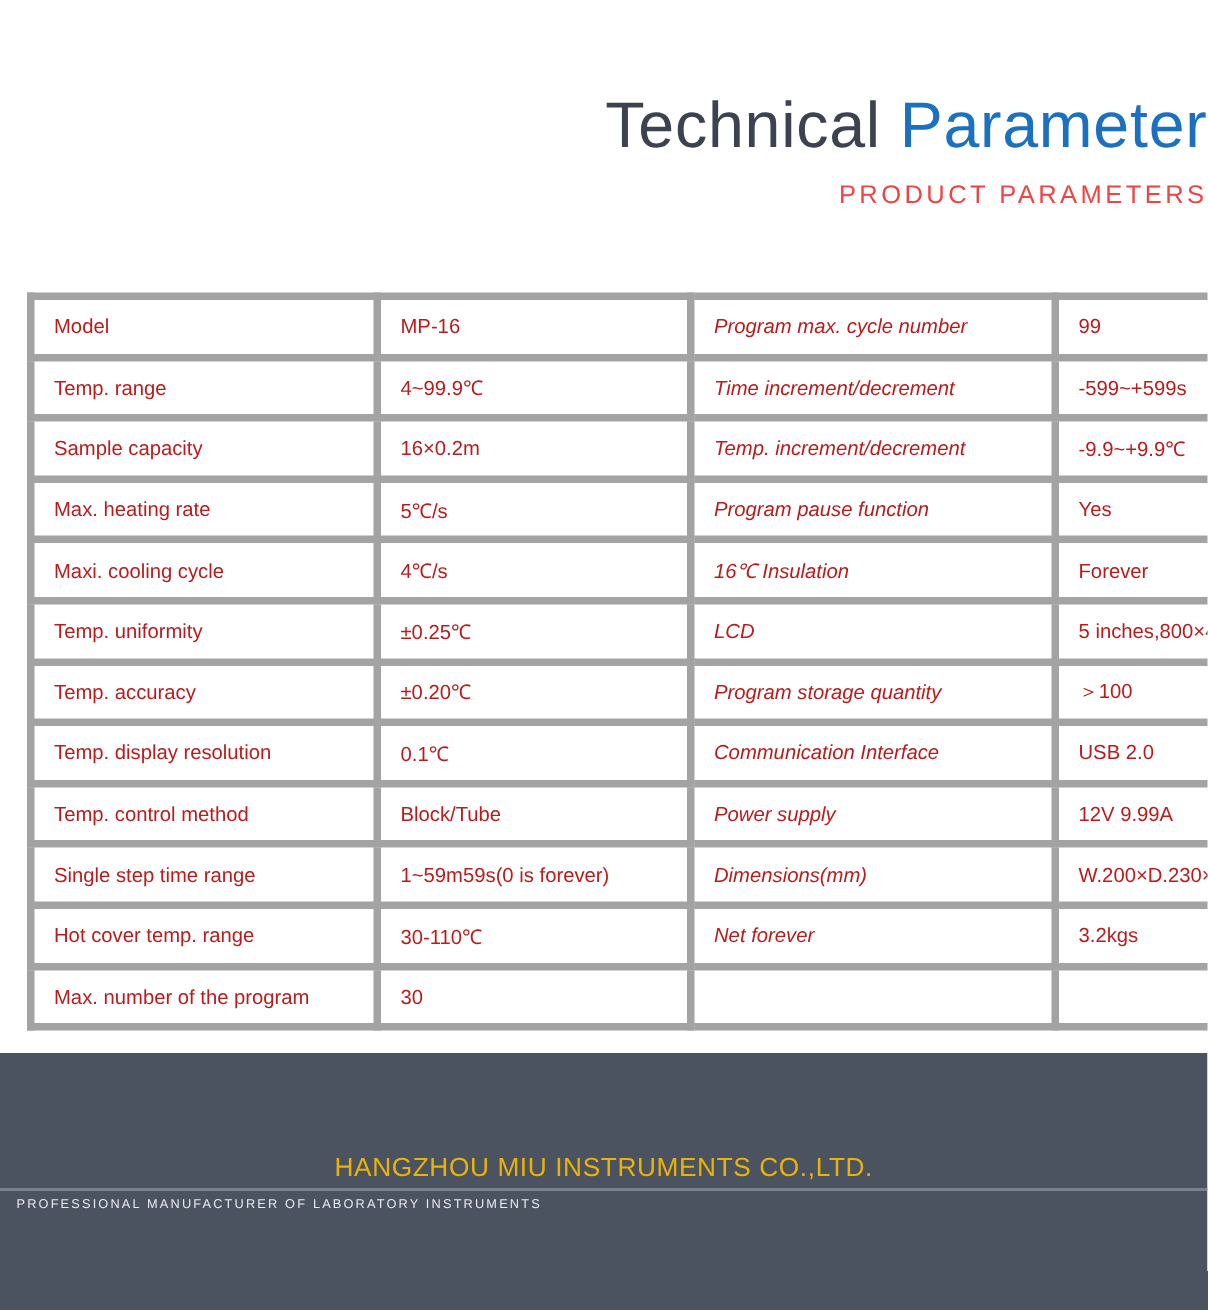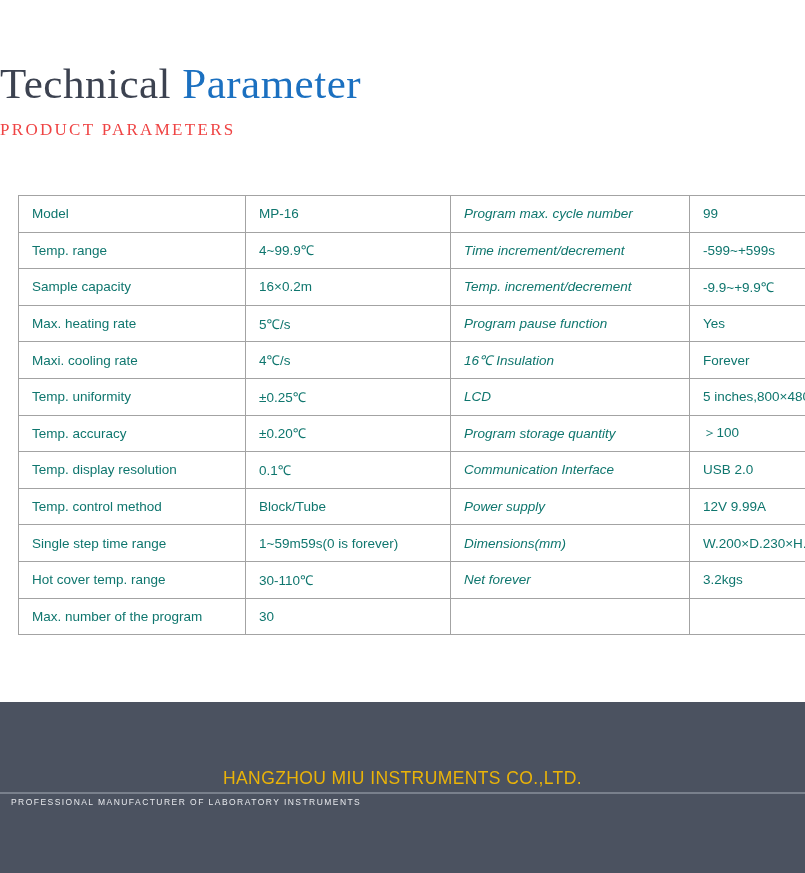--- a/index.html
+++ b/index.html
@@ -11,22 +11,21 @@
     height: 873px;
     background: #ffffff;
     font-family: "Liberation Sans", sans-serif;
     overflow: hidden;
     position: relative;
   }
 
   
   .header {
     padding-top: 58px;
-    text-align: left;
-    font-family: Liberation Serif, serif;
+    text-align: right;
   }
   .title {
     font-size: 43px;
     line-height: 52px;
     font-weight: 400;
     letter-spacing: 0.5px;
     white-space: nowrap;
   }
   .title .t-dark { color: #3c4250; }
   .title .t-blue { color: #1b70c0; }
@@ -47,24 +46,24 @@
     top: 195px;
     width: 769px;
   }
   table.spec {
     width: 769px;
     border-collapse: collapse;
     table-layout: fixed;
   }
   table.spec td {
     height: 35.6px;
-    border: 1px solid #a3a3a3;
+    border: 5px solid #a3a3a3;
     padding: 0 13px;
     font-size: 13.5px;
-    color: #0f766e;
+    color: #b91c1c;
     vertical-align: middle;
     white-space: nowrap;
     overflow: hidden;
   }
   table.spec td.c1 { width: 200px; }
   table.spec td.c2 { width: 178px; }
   table.spec td.c3 { width: 212px; font-style: italic; }
   table.spec td.c4 { width: 179px; }
 
   
@@ -139,21 +138,21 @@
           <td class="c3">Temp. increment/decrement</td>
           <td class="c4">-9.9~+9.9℃</td>
         </tr>
         <tr>
           <td class="c1">Max. heating rate</td>
           <td class="c2">5℃/s</td>
           <td class="c3">Program pause function</td>
           <td class="c4">Yes</td>
         </tr>
         <tr>
-          <td class="c1">Maxi. cooling rate</td>
+          <td class="c1">Maxi. cooling cycle</td>
           <td class="c2">4℃/s</td>
           <td class="c3">16℃ Insulation</td>
           <td class="c4">Forever</td>
         </tr>
         <tr>
           <td class="c1">Temp. uniformity</td>
           <td class="c2">±0.25℃</td>
           <td class="c3">LCD</td>
           <td class="c4">5 inches,800×480 Pixel</td>
         </tr>

